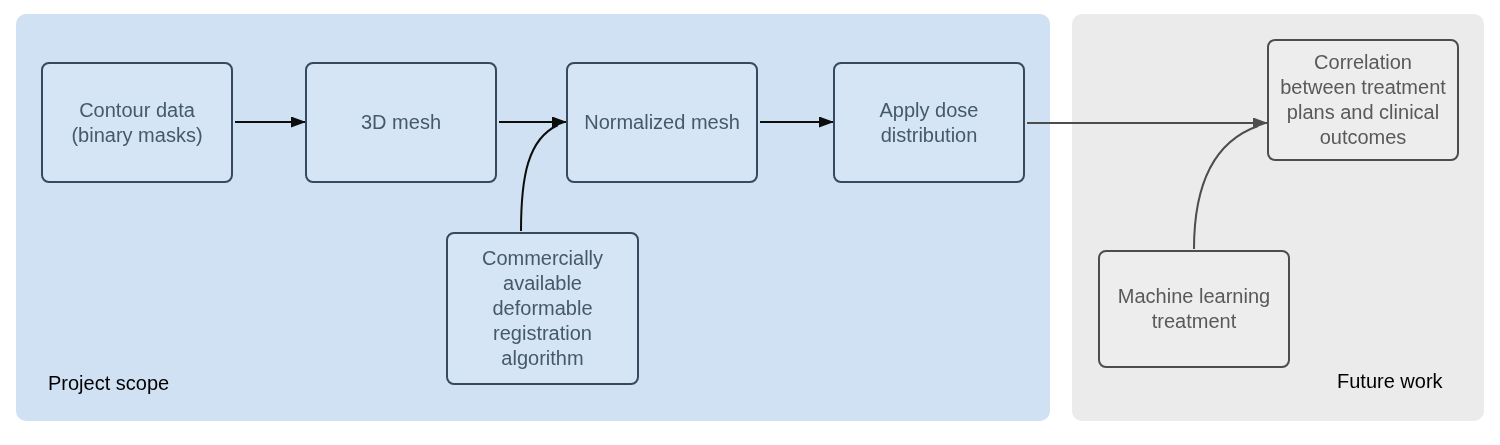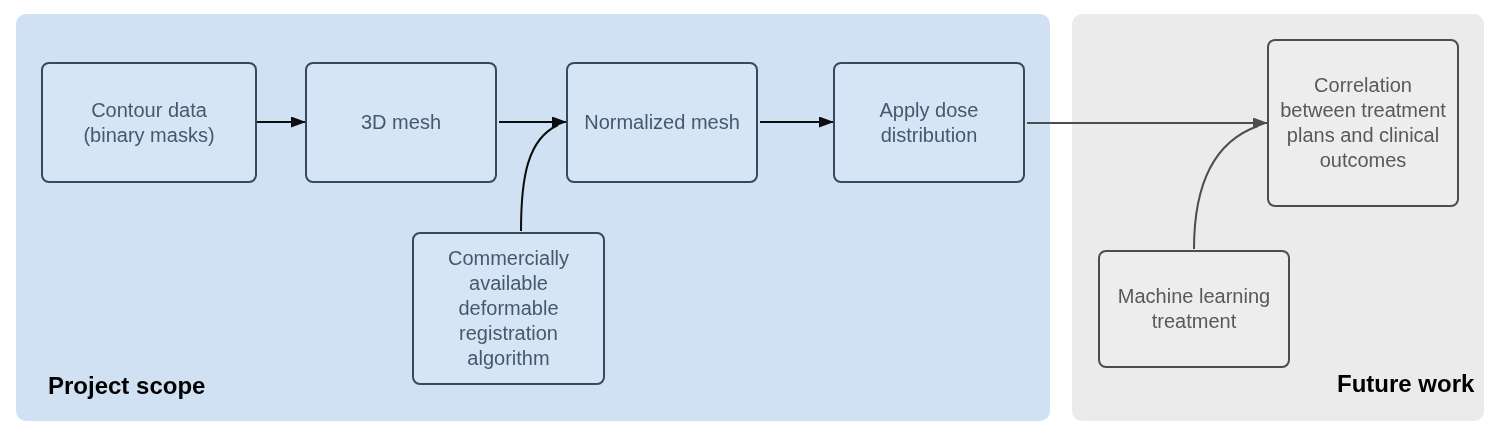--- a/index.html
+++ b/index.html
@@ -20,22 +20,22 @@
   .panel-scope {
     left: 16px; top: 14px; width: 1034px; height: 407px;
     background: #cfe1f2;
   }
   .panel-future {
     left: 1072px; top: 14px; width: 412px; height: 407px;
     background: #ebebeb;
   }
   .panel-label {
     position: absolute;
-    font-size: 24px;
-    font-weight: 700;
+    font-size: 20px;
+    font-weight: 400;
     color: #000000;
     white-space: nowrap;
   }
   .label-scope  { left: 48px;  top: 372px; }
   .label-future { left: 1329px; top: 370px; margin-left: 8px; }
 
   .edges {
     position: absolute;
     left: 0; top: 0;
     width: 1500px; height: 445px;
@@ -61,26 +61,26 @@
   .node-blue {
     background: #d6e5f5;
     border-color: #36495e;
     color: #45596d;
   }
   .node-gray {
     background: #ededed;
     border-color: #4d4d4d;
     color: #595959;
   }
-  .n-contour     { left: 41px;   top: 62px;  width: 216px; height: 121px; }
+  .n-contour     { left: 41px;   top: 62px;  width: 192px; height: 121px; }
   .n-mesh3d      { left: 305px;  top: 62px;  width: 192px; height: 121px; justify-content: center; }
   .n-normalized  { left: 566px;  top: 62px;  width: 192px; height: 121px; }
   .n-applydose   { left: 833px;  top: 62px;  width: 192px; height: 121px; }
-  .n-deformable  { left: 412px;  top: 232px; width: 193px; height: 153px; }
-  .n-correlation { left: 1267px; top: 39px;  width: 192px; height: 168px; }
+  .n-deformable  { left: 446px;  top: 232px; width: 193px; height: 153px; }
+  .n-correlation { left: 1267px; top: 39px;  width: 192px; height: 122px; }
   .n-ml          { left: 1098px; top: 250px; width: 192px; height: 118px; }
 </style>
 </head>
 <body>
 
 <div class="stage">
 
   <div class="panel panel-scope"></div>
   <div class="panel panel-future"></div>
 

